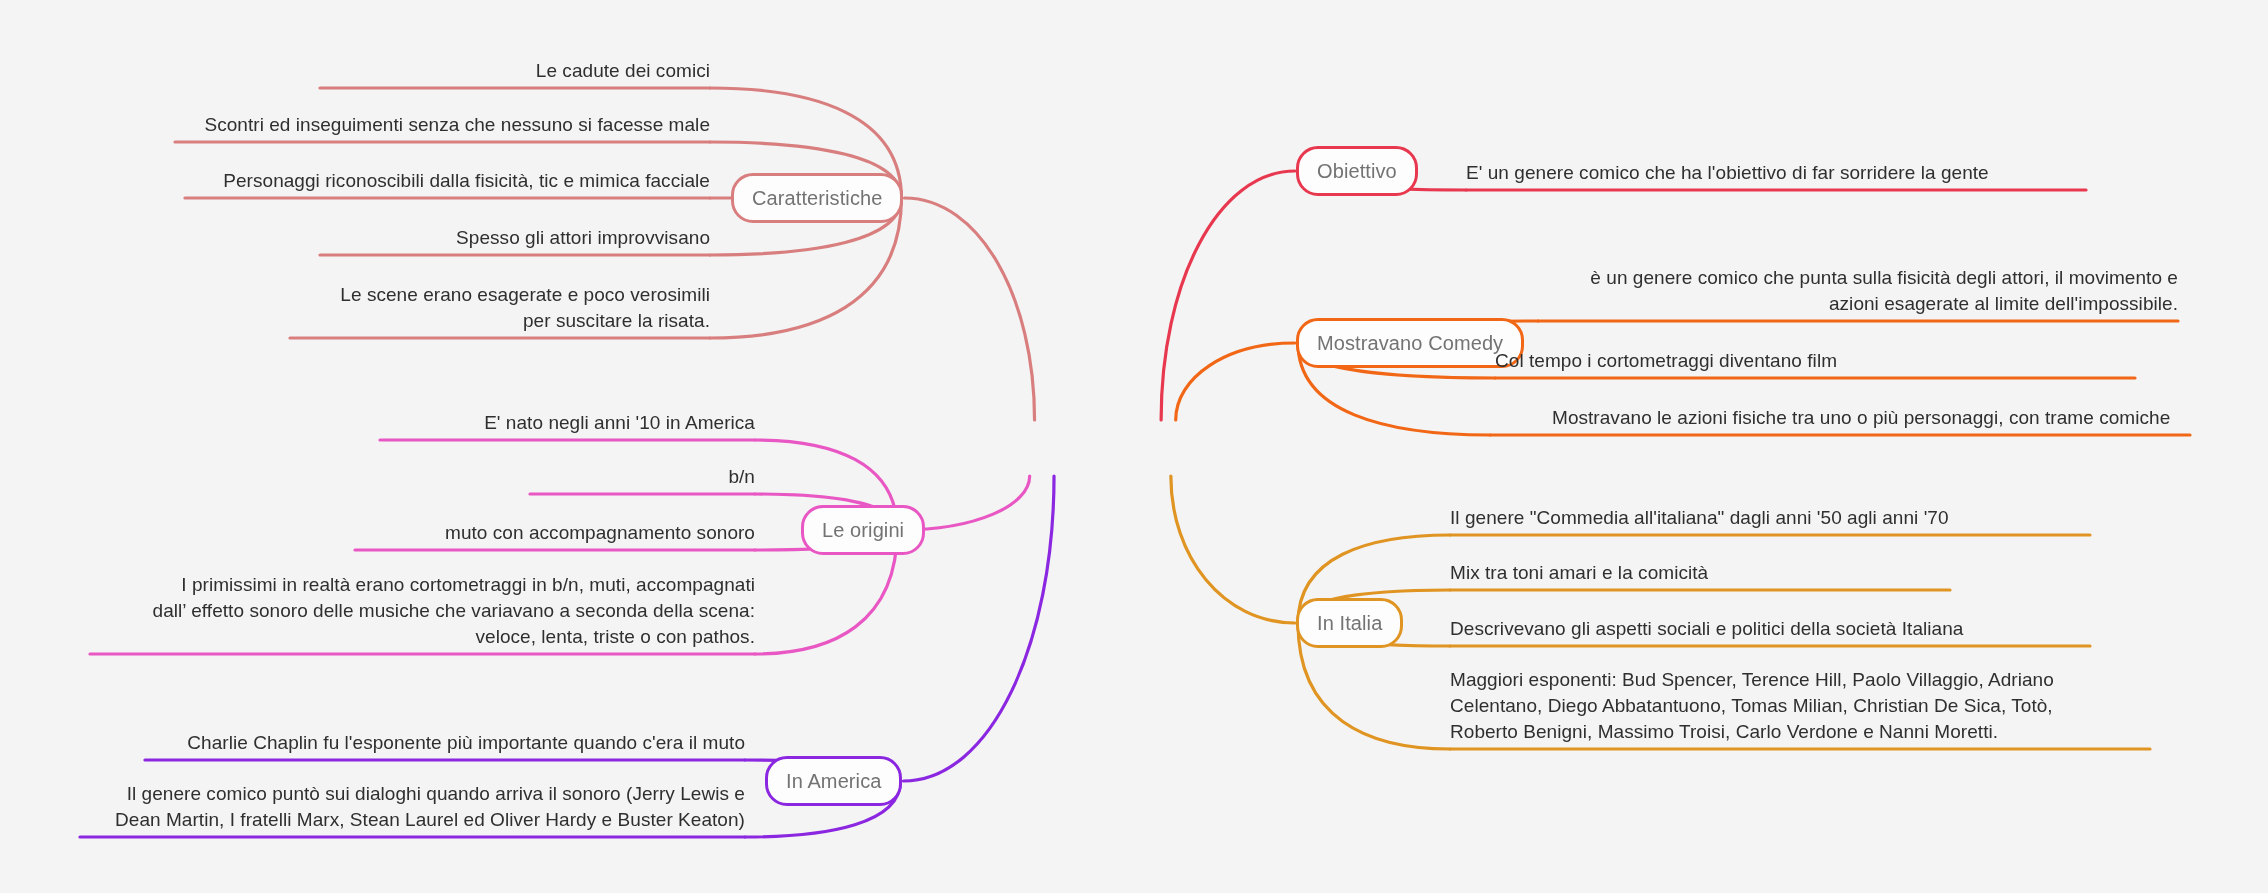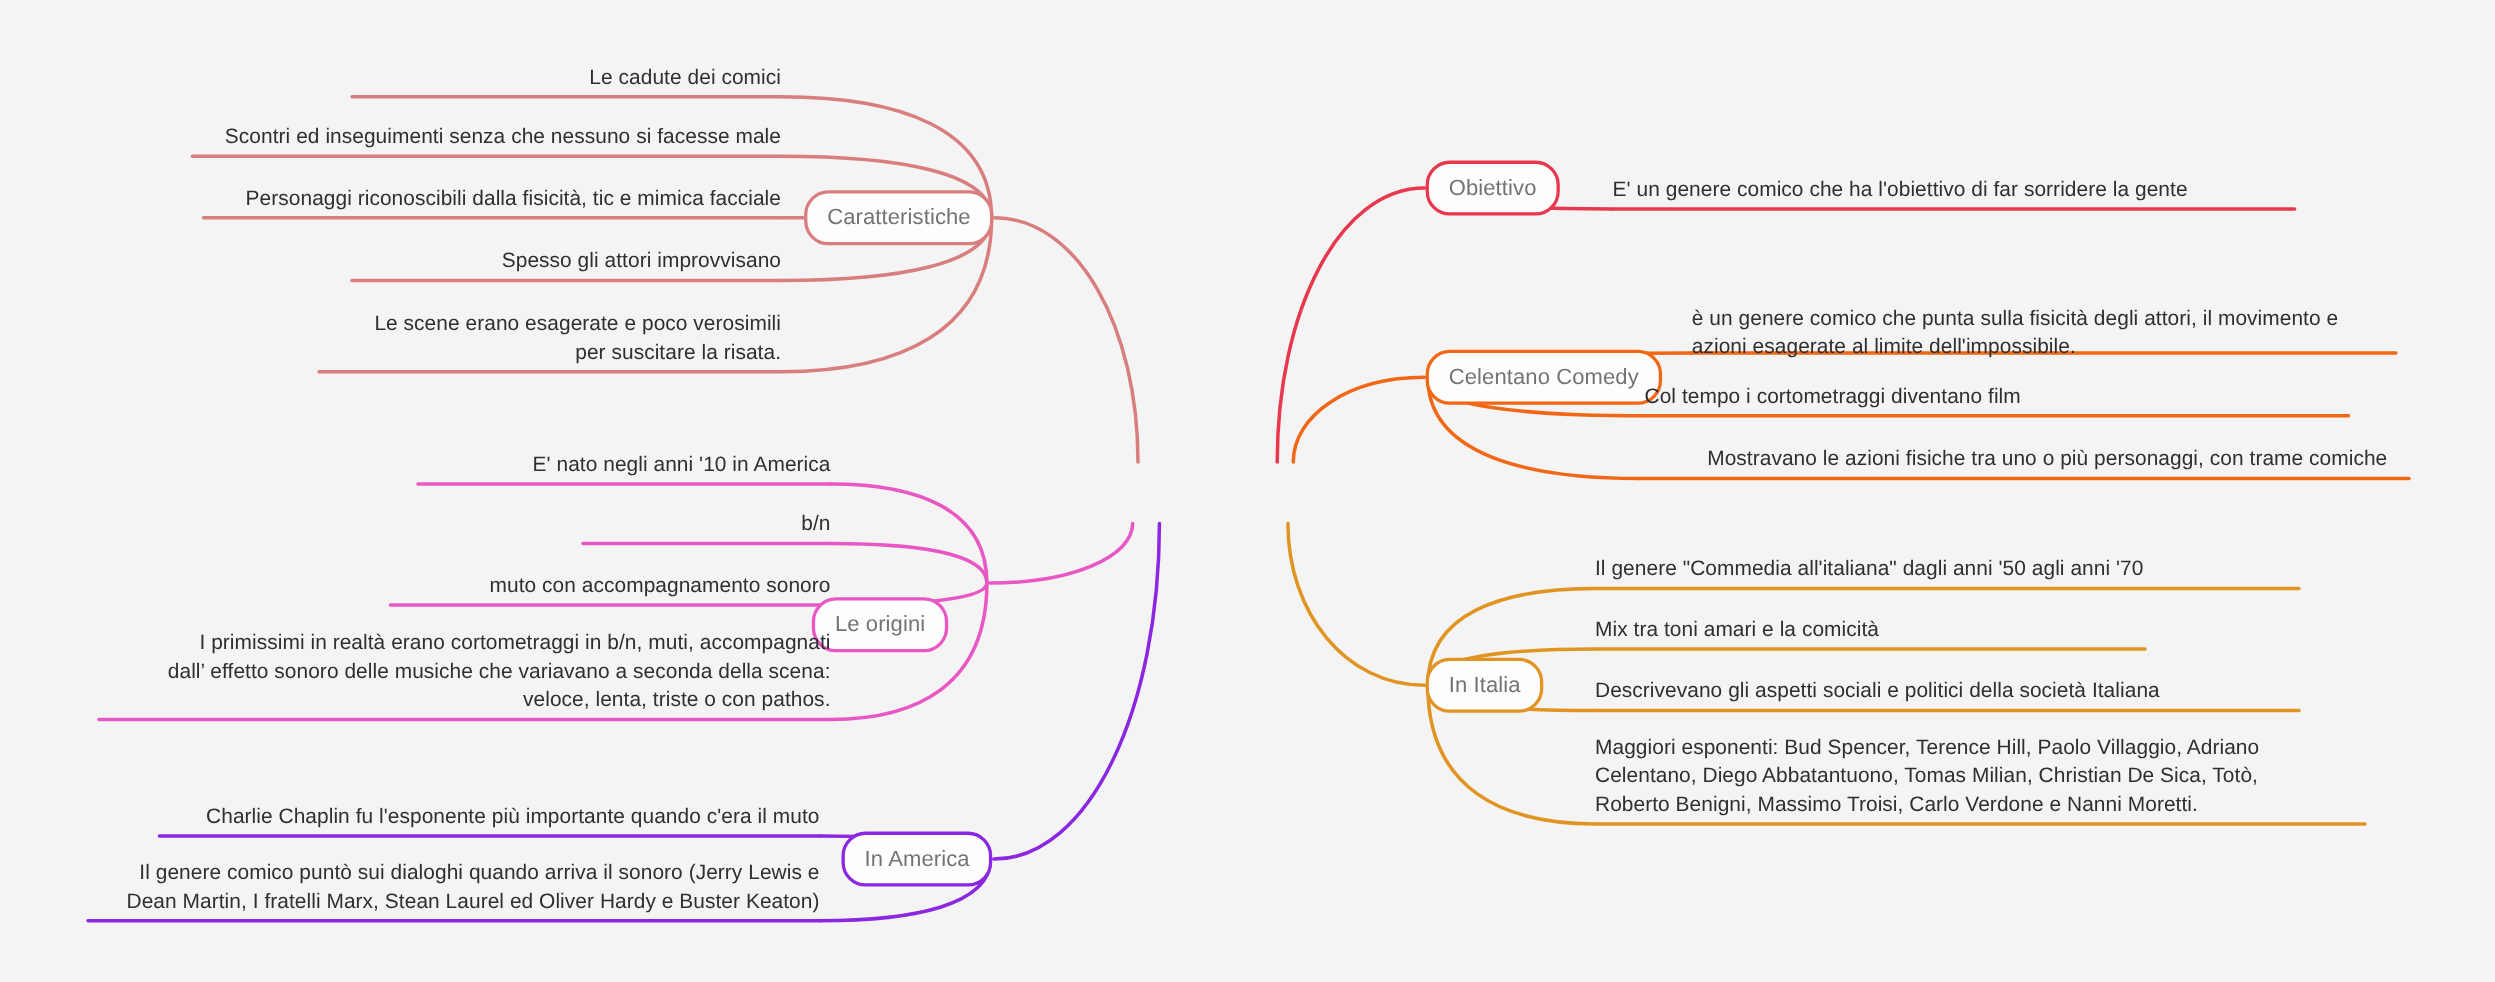--- a/index.html
+++ b/index.html
@@ -123,42 +123,42 @@
 
   <div class="branch-node" style="left:731px; top:173px; border-color:#d97e7e;">Caratteristiche</div>
 
   <div class="leaf lefta" style="left:175px; top:112px; width:535px;">Scontri ed inseguimenti senza che nessuno si facesse male</div>
   <div class="leaf lefta" style="left:320px; top:58px; width:390px;">Le cadute dei comici</div>
   <div class="leaf lefta" style="left:185px; top:168px; width:525px;">Personaggi riconoscibili dalla fisicità, tic e mimica facciale</div>
   <div class="leaf lefta" style="left:320px; top:225px; width:390px;">Spesso gli attori improvvisano</div>
   <div class="leaf lefta" style="left:290px; top:282px; width:420px;">Le scene erano esagerate e poco verosimili
 per suscitare la risata.</div>
 
-  <div class="branch-node" style="left:738px; top:505px; border-color:#e857c3;margin-top:38px;">Le origini</div>
+  <div class="branch-node" style="left:801px; top:505px; border-color:#e857c3;">Le origini</div>
 
   <div class="leaf lefta" style="left:380px; top:410px; width:375px;">E' nato negli anni '10 in America</div>
   <div class="leaf lefta" style="left:530px; top:464px; width:225px;">b/n</div>
   <div class="leaf lefta" style="left:355px; top:520px; width:400px;">muto con accompagnamento sonoro</div>
   <div class="leaf lefta" style="left:90px; top:572px; width:665px;">I primissimi in realtà erano cortometraggi in b/n, muti, accompagnati
 dall’  effetto sonoro delle musiche che variavano a seconda della scena:
 veloce, lenta, triste o con pathos.</div>
 
   <div class="branch-node" style="left:765px; top:756px; border-color:#8b27e0;">In America</div>
 
   <div class="leaf lefta" style="left:80px; top:781px; width:665px;">Il genere comico puntò sui dialoghi quando arriva il sonoro (Jerry Lewis e
 Dean Martin, I fratelli Marx, Stean Laurel ed Oliver Hardy e Buster Keaton)</div>
   <div class="leaf lefta" style="left:145px; top:730px; width:600px;">Charlie Chaplin fu l'esponente più importante quando c'era il muto</div>
 
   <div class="branch-node" style="left:1296px; top:146px; border-color:#e8384f;">Obiettivo</div>
 
   <div class="leaf right" style="left:1466px; top:160px; width:620px;">E' un genere comico che ha l'obiettivo di far sorridere la gente</div>
 
-  <div class="branch-node" style="left:1296px; top:318px; border-color:#f26716;">Celentano Comedy</div>
+  <div class="branch-node" style="left:1296px; top:318px; border-color:#f26716;">Mostravano Comedy</div>
 
-  <div class="leaf right" style="left:1538px; top:277px; width:640px;">è un genere comico che punta sulla fisicità degli attori, il movimento e
+  <div class="leaf right" style="left:1538px; top:265px; width:640px;text-align:right;">è un genere comico che punta sulla fisicità degli attori, il movimento e
 azioni esagerate al limite dell'impossibile.</div>
   <div class="leaf right" style="left:1495px; top:348px; width:640px;">Col tempo i cortometraggi diventano film</div>
   <div class="leaf right" style="left:1552px; top:405px; width:700px;">Mostravano le azioni fisiche tra uno o più personaggi, con trame comiche</div>
 
   <div class="branch-node" style="left:1296px; top:598px; border-color:#e09422;">In Italia</div>
 
   <div class="leaf right" style="left:1450px; top:505px; width:640px;">Il genere "Commedia all'italiana" dagli anni '50 agli anni '70</div>
   <div class="leaf right" style="left:1450px; top:560px; width:500px;">Mix tra toni amari e la comicità</div>
   <div class="leaf right" style="left:1450px; top:616px; width:640px;">Descrivevano gli aspetti sociali e politici della società Italiana</div>
   <div class="leaf right" style="left:1450px; top:667px; width:700px;">Maggiori esponenti: Bud Spencer, Terence Hill, Paolo Villaggio, Adriano

